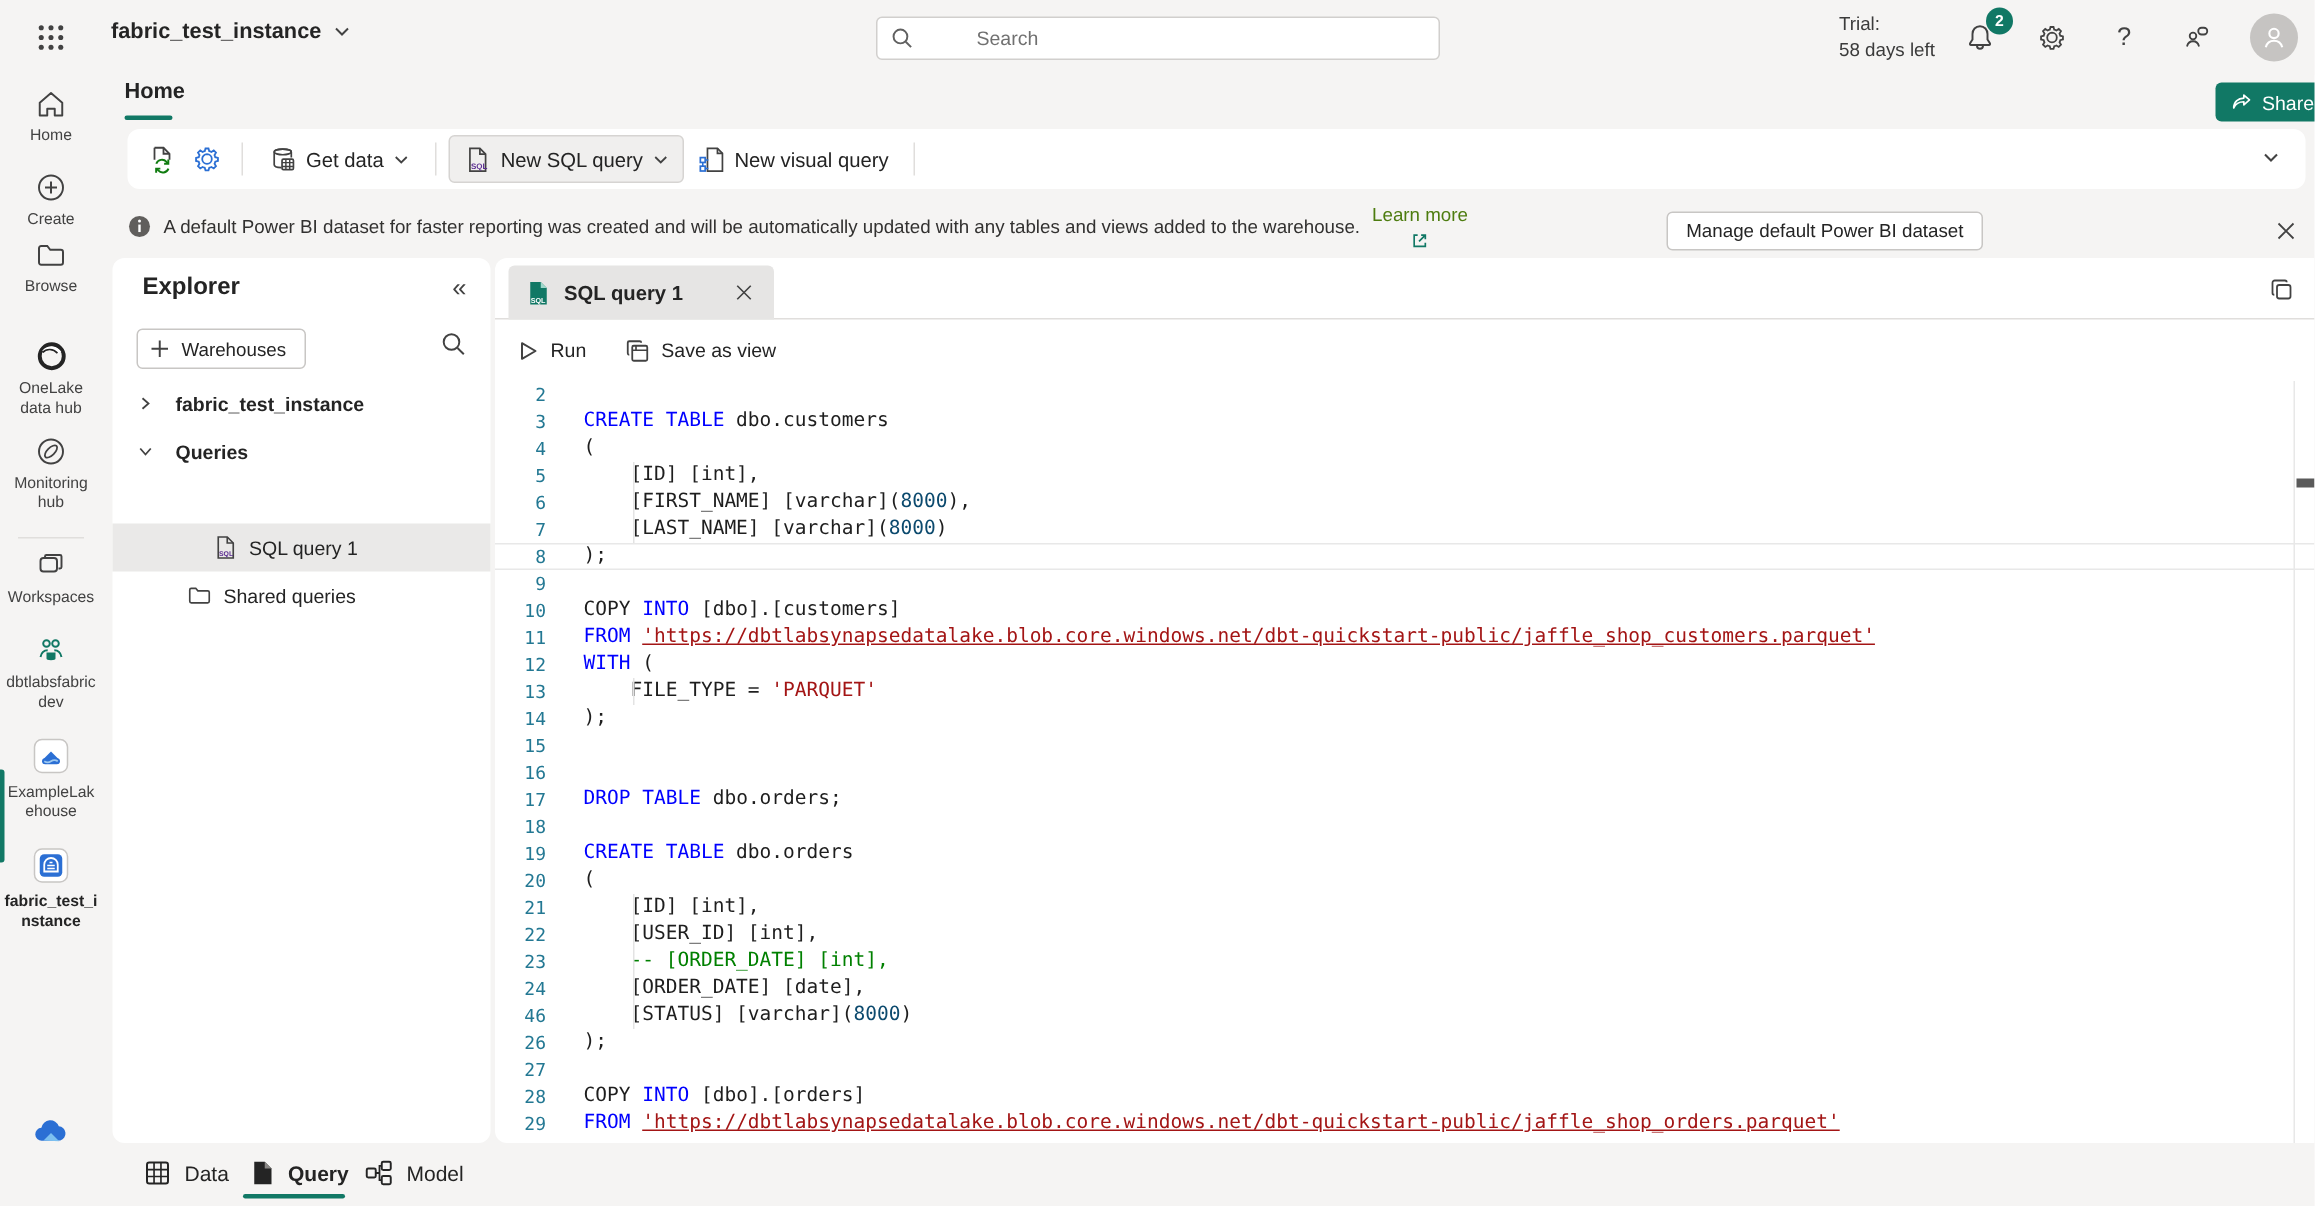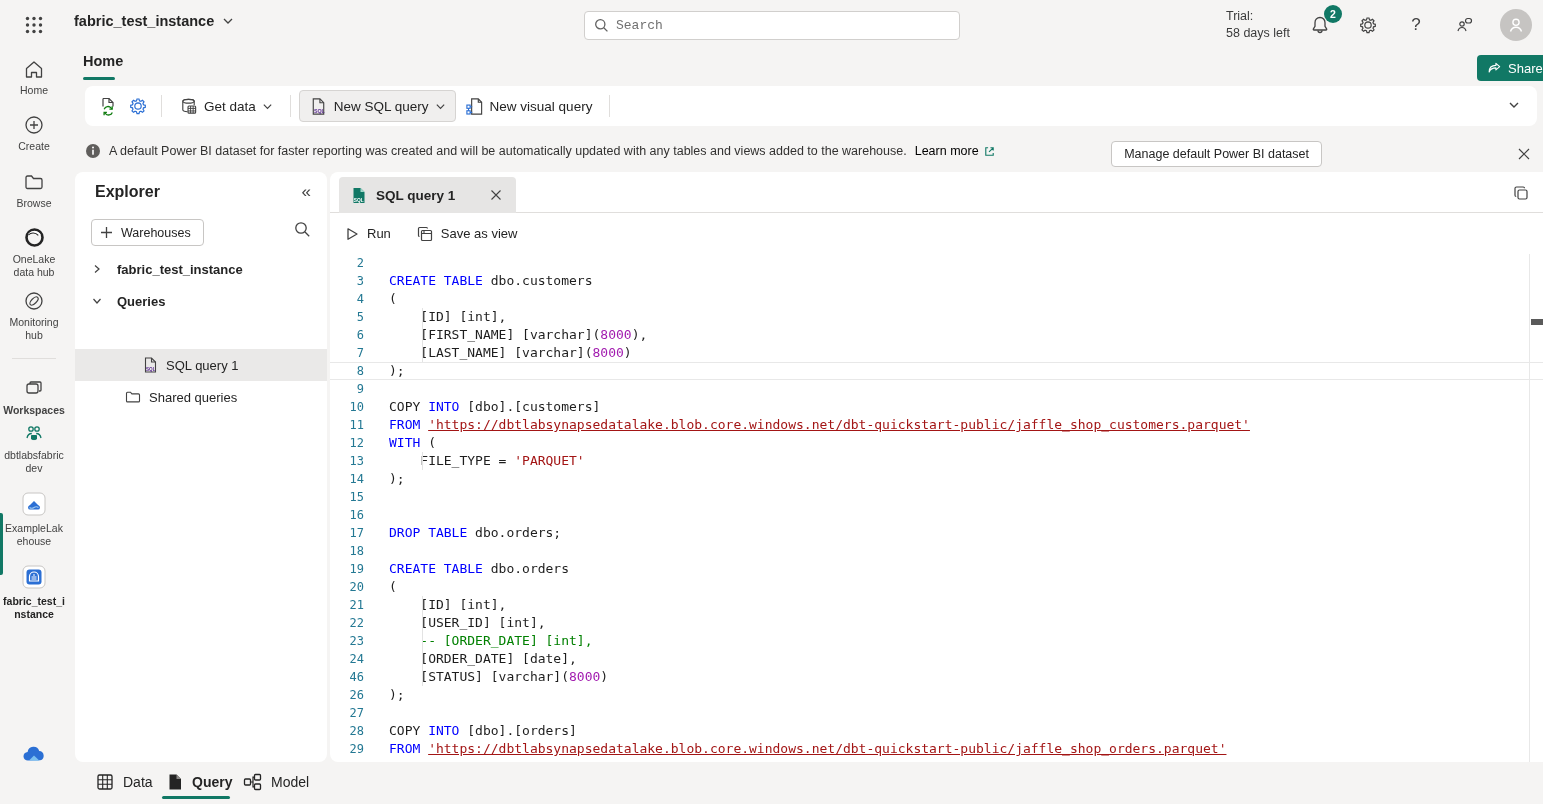--- a/index.html
+++ b/index.html
@@ -7,21 +7,21 @@
   body { font-family:"Liberation Sans", sans-serif; background:#f5f4f3; color:#242424; position:relative; }
   .abs { position:absolute; }
   svg { display:block; }
 
   
   #top-header { top:0; left:0; width:1543px; height:50px; background:#f5f4f3; display:flex; align-items:center; }
   #waffle { left:20px; top:11px; width:28px; height:28px; display:flex; align-items:center; justify-content:center; cursor:pointer; }
   #workspace-switcher { left:74px; top:13px; display:flex; align-items:center; gap:8px; cursor:pointer; }
   #workspace-switcher .ws-name { font-size:14.5px; font-weight:600; color:#242424; }
   #global-search { left:584px; top:11px; width:376px; height:29px; background:#fff; border:1px solid #d1cfcd; border-radius:4px; display:flex; align-items:center; padding:0 9px; gap:7px; }
-  #global-search input { border:none; outline:none; font-size:13px; width:100%; background:transparent; color:#404040; font-family:Liberation Mono, monospace; }
+  #global-search input { border:none; outline:none; font-size:13px; width:100%; background:transparent; color:#404040; font-family:Liberation Sans, sans-serif;margin-left:35px; }
   #global-search input::placeholder { color:#707070; }
   #trial-status { left:1226px; top:8px; width:90px; font-size:12.5px; color:#3b3b3b; line-height:17px; }
   .hdr-ico { width:32px; height:32px; display:flex; align-items:center; justify-content:center; color:#424242; cursor:pointer; }
   #bell-wrap { left:1304px; top:9px; }
   #badge { position:absolute; top:-4px; right:-6px; min-width:18px; height:18px; border-radius:9px; background:#117865; color:#fff; font-size:10.5px; display:flex; align-items:center; justify-content:center; font-weight:600; }
   #gear-wrap { left:1352px; top:9px; }
   #help-wrap { left:1400px; top:9px; font-size:17px; color:#424242; }
   #feedback-wrap { left:1448px; top:9px; }
   #avatar { left:1500px; top:9px; width:32px; height:32px; border-radius:50%; background:#c6c4c2; display:flex; align-items:center; justify-content:center; cursor:pointer; }
 
@@ -32,21 +32,21 @@
   #ribbon-card { left:85px; top:86px; width:1452px; height:40px; background:#fff; border-radius:8px; display:flex; align-items:center; padding:0 8px; }
   .rb-icobtn { width:30px; height:30px; display:flex; align-items:center; justify-content:center; border-radius:4px; cursor:pointer; }
   .rb-divider { width:1px; height:22px; background:#e0dedc; margin:0 8px; }
   .rb-btn { display:flex; align-items:center; gap:6px; height:32px; padding:0 9px; border-radius:4px; font-size:13.5px; color:#242424; cursor:pointer; }
   .rb-btn.toggled { background:#f0efee; border:1px solid #d6d4d2; }
   #ribbon-collapse { position:absolute; right:16px; top:12px; cursor:pointer; }
 
   
   #banner { left:85px; top:130px; width:1458px; height:42px; display:flex; align-items:center; gap:8px; }
   #banner-text { font-size:12.5px; color:#323130; }
-  #learn-more { font-size:12.5px; color:#000000; display:flex; align-items:center; gap:4px; cursor:pointer; }
+  #learn-more { font-size:12.5px; color:#4d7c0f; display:flex; align-items:center; gap:4px; cursor:pointer;flex-direction:column; }
   #manage-dataset-btn { position:absolute; right:221px; top:11px; height:26px; padding:0 12px; background:#fff; border:1px solid #c8c6c4; border-radius:4px; font-size:12.5px; color:#242424; display:flex; align-items:center; cursor:pointer; white-space:nowrap; }
   #banner-close { position:absolute; right:7px; top:12px; width:24px; height:24px; display:flex; align-items:center; justify-content:center; cursor:pointer; color:#424242; }
 
   
   #left-rail { left:0; top:50px; width:68px; height:754px; background:#f5f4f3; }
   .rail-item { position:absolute; left:0; width:68px; display:flex; flex-direction:column; align-items:center; gap:4px; cursor:pointer; color:#424242; }
   .rail-item .rlabel { font-size:10.5px; color:#424242; text-align:center; line-height:13px; width:62px; word-wrap:break-word; overflow-wrap:anywhere; }
   .rail-item.selected .rlabel { font-weight:700; color:#242424; }
   #rail-sel-bar { left:0; top:513px; width:3px; height:62px; background:#117865; border-radius:0 2px 2px 0; }
   #rail-divider { left:12px; top:308px; width:44px; height:1px; background:#e0dedc; }
@@ -76,21 +76,21 @@
   .qt-btn { display:flex; align-items:center; gap:8px; font-size:13px; color:#242424; cursor:pointer; }
 
   
   #code-area { position:absolute; left:0; top:82px; width:1213px; height:508px; font-family:"DejaVu Sans Mono","Liberation Mono",monospace; font-size:13px; overflow:hidden; }
   .code-row { position:relative; display:flex; height:18px; line-height:18px; white-space:pre; }
   .code-row.active-line { border-top:1px solid #e8e8e8; border-bottom:1px solid #e8e8e8; height:18px; line-height:16px; }
   .ln { width:34px; text-align:right; color:#237893; font-size:12px; flex:0 0 34px; }
   .ctext { padding-left:25px; position:relative; }
   .guide { position:absolute; left:58px; top:0; bottom:0; width:1px; background:#e3e3e3; }
   .tok-kw { color:#0000ff; }
-  .tok-nu { color:#a21caf; }
+  .tok-nu { color:#0c4a6e; }
   .tok-st { color:#a31515; }
   .tok-ur { color:#a31515; text-decoration:underline; }
   .tok-cm { color:#008000; }
   .tok-pl { color:#1e1e1e; }
   #scroll-line { position:absolute; left:1199px; top:82px; width:1px; height:508px; background:#e8e8e8; }
   #overview-mark { position:absolute; left:1201px; top:147px; width:12px; height:6px; background:#5a5a5a; }
 
   
   #bottom-bar { left:0; top:762px; width:1543px; height:42px; background:#f5f4f3; }
   .bb-tab { position:absolute; top:5px; height:30px; display:flex; align-items:center; gap:9px; font-size:14px; color:#242424; cursor:pointer; }
@@ -282,21 +282,21 @@
   </div>
   <div class="rail-item" style="top:64px;">
     <span>
         <svg width="22" height="22" viewBox="0 0 22 22">
           <circle cx="11" cy="11" r="8" fill="none" stroke="#424242" stroke-width="1.3"></circle>
           <path d="M11 7v8M7 11h8" stroke="#424242" stroke-width="1.3"></path>
         </svg>
       </span>
     <span class="rlabel">Create</span>
   </div>
-  <div class="rail-item" style="top:121px;">
+  <div class="rail-item" style="top:109px;">
     <span>
         <svg width="22" height="22" viewBox="0 0 22 22">
           <path d="M3 6.5c0-.8.6-1.5 1.5-1.5h4l2 2.5h7c.8 0 1.5.7 1.5 1.5v7c0 .8-.7 1.5-1.5 1.5h-13c-.9 0-1.5-.7-1.5-1.5z" fill="none" stroke="#424242" stroke-width="1.3"></path>
         </svg>
       </span>
     <span class="rlabel">Browse</span>
   </div>
   <div class="rail-item" style="top:176px;justify-content:space-between;">
     <span>
         <svg width="23" height="23" viewBox="0 0 23 23">
@@ -310,21 +310,21 @@
   <div class="rail-item" style="top:240px;">
     <span>
         <svg width="22" height="22" viewBox="0 0 22 22">
           <circle cx="11" cy="11" r="8" fill="none" stroke="#424242" stroke-width="1.3"></circle>
           <ellipse cx="11" cy="11" rx="2.5" ry="5.2" transform="rotate(45 11 11)" fill="none" stroke="#424242" stroke-width="1.2"></ellipse>
         </svg>
       </span>
     <span class="rlabel">Monitoring hub</span>
   </div>
   <div id="rail-divider" class="abs" style="position:absolute;"></div>
-  <div class="rail-item" style="top:328px;font-weight:bold;">
+  <div class="rail-item" style="top:316px;">
     <span>
         <svg width="22" height="22" viewBox="0 0 22 22">
           <rect x="4" y="6" width="11" height="9" rx="2" fill="none" stroke="#424242" stroke-width="1.3"></rect>
           <path d="M7 6V5c0-.6.4-1 1-1h9c.6 0 1 .4 1 1v7c0 .6-.4 1-1 1h-1" fill="none" stroke="#424242" stroke-width="1.3"></path>
         </svg>
       </span>
     <span class="rlabel">Workspaces</span>
   </div>
   <div class="rail-item" style="top:371px;">
     <span>

